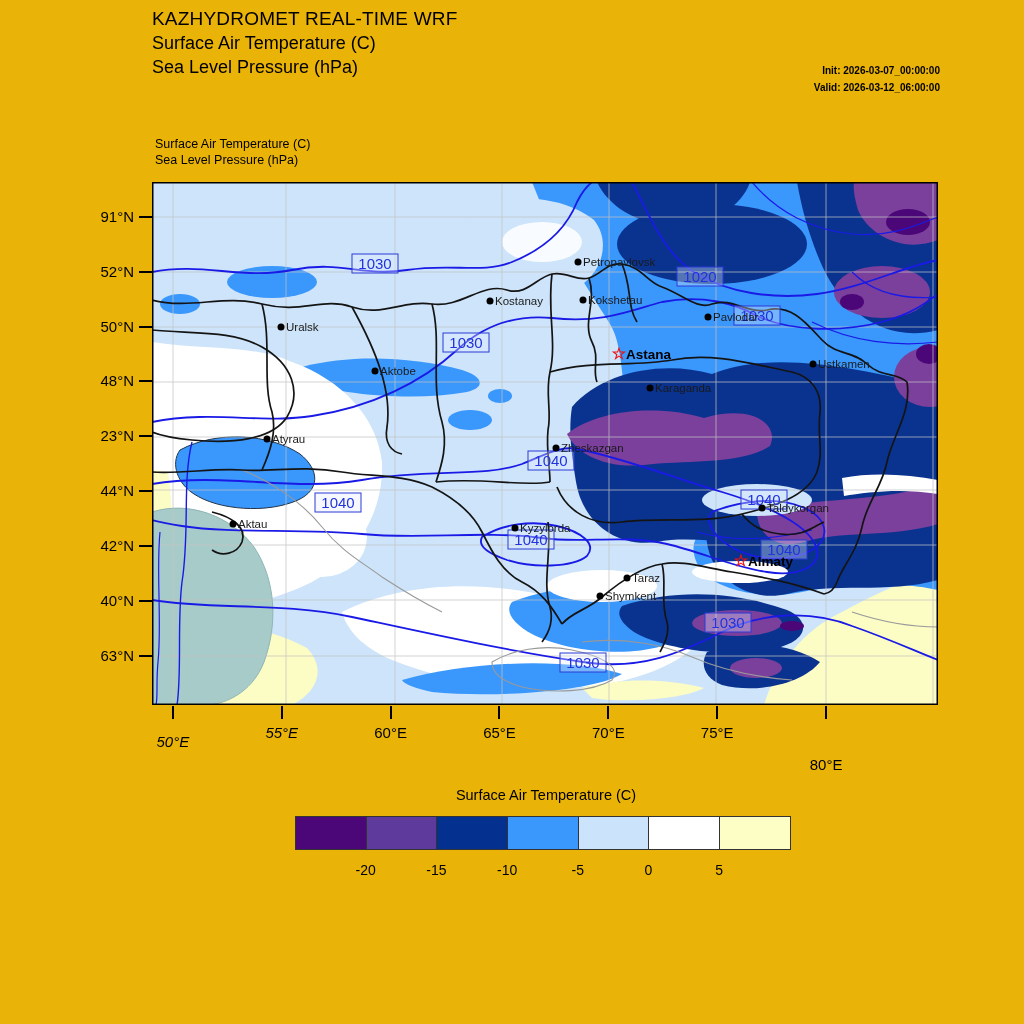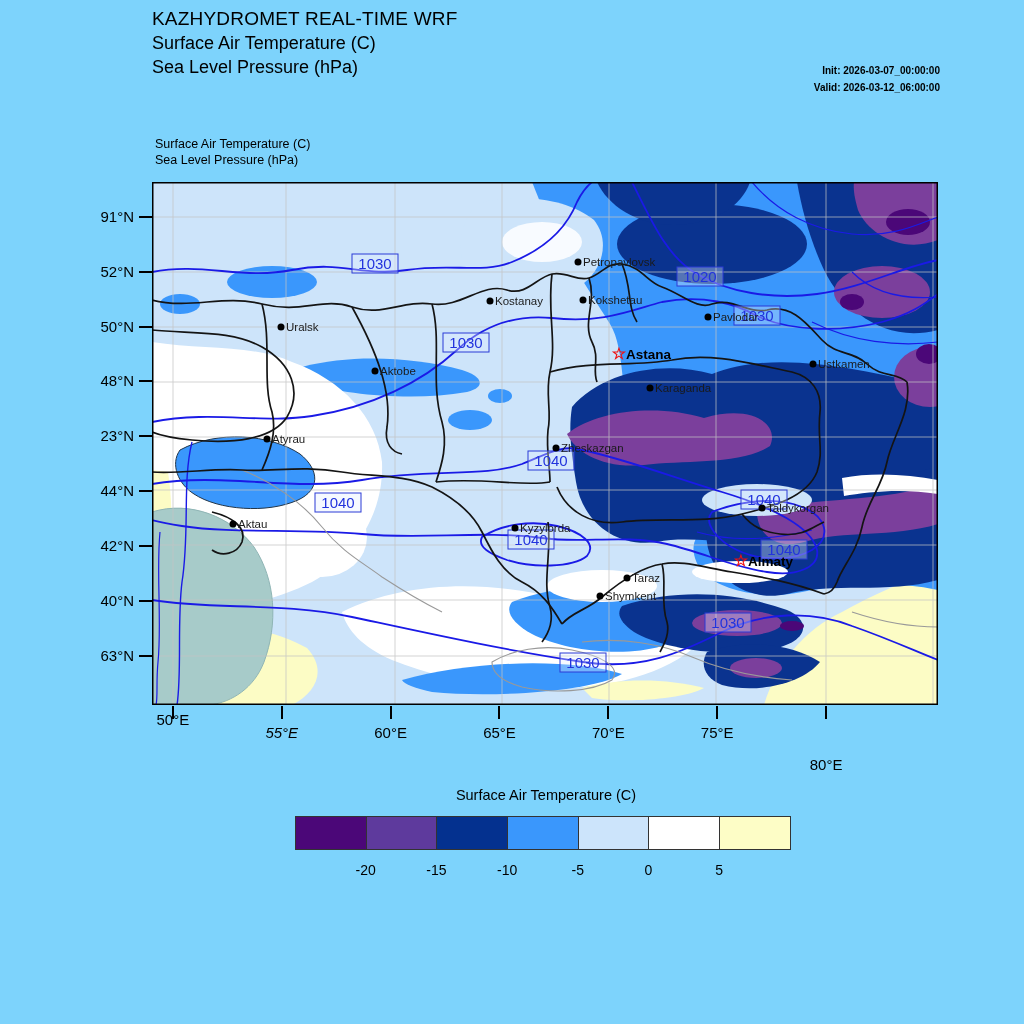--- a/index.html
+++ b/index.html
@@ -1,16 +1,16 @@
 <!DOCTYPE html>
 <html><head>
 <meta charset="utf-8">
 <style>
   html,body{margin:0;padding:0;background:#fff;}
-  #page{position:relative;width:1024px;height:1024px;background:#7dd3fc;overflow:hidden;
+  #page{position:relative;width:1024px;height:1024px;background:#eab308;overflow:hidden;
         font-family:"Liberation Sans", sans-serif;color:#000;}
   .title-line1{position:absolute;left:152px;top:8px;font-size:19px;font-weight:400;letter-spacing:.2px;}
   .title-line2{position:absolute;left:152px;top:33px;font-size:18px;}
   .title-line3{position:absolute;left:152px;top:57px;font-size:18px;}
   .initvalid{position:absolute;right:84px;top:62px;text-align:right;font-size:10px;font-weight:700;line-height:17px;}
   .map-caption{position:absolute;left:155px;top:136px;font-size:12.5px;line-height:16px;}
   #plot-frame{position:absolute;left:152px;top:182px;width:786px;height:523px;}
   #map-svg{position:absolute;left:0;top:0;}
   .ytick-label{position:absolute;width:52px;text-align:right;font-size:15px;}
   .ytick-mark{position:absolute;width:13px;height:2px;background:#000;}
@@ -295,21 +295,21 @@
       <div class="ytick-label" style="left: 82px; top: 427.366px;">23°N</div>
       <div class="ytick-mark" style="left: 139px; top: 490.245px;"></div>
       <div class="ytick-label" style="left: 82px; top: 482.245px;">44°N</div>
       <div class="ytick-mark" style="left: 139px; top: 545.124px;"></div>
       <div class="ytick-label" style="left: 82px; top: 537.124px;">42°N</div>
       <div class="ytick-mark" style="left: 139px; top: 600.004px;"></div>
       <div class="ytick-label" style="left: 82px; top: 592.004px;">40°N</div>
       <div class="ytick-mark" style="left: 139px; top: 654.883px;"></div>
       <div class="ytick-label" style="left: 82px; top: 646.883px;">63°N</div>
       <div class="xtick-mark" style="left: 171.902px; top: 706px;"></div>
-      <div class="xtick-label" style="left: 140.902px; top: 711px;">50°E</div>
+      <div class="xtick-label" style="left: 140.902px; top: 733px; font-style: italic;">50°E</div>
       <div class="xtick-mark" style="left: 280.766px; top: 706px;"></div>
       <div class="xtick-label" style="left: 249.766px; top: 724px; font-style: italic;">55°E</div>
       <div class="xtick-mark" style="left: 389.63px; top: 706px;"></div>
       <div class="xtick-label" style="left: 358.63px; top: 724px;">60°E</div>
       <div class="xtick-mark" style="left: 498.495px; top: 706px;"></div>
       <div class="xtick-label" style="left: 467.495px; top: 724px;">65°E</div>
       <div class="xtick-mark" style="left: 607.359px; top: 706px;"></div>
       <div class="xtick-label" style="left: 576.359px; top: 724px;">70°E</div>
       <div class="xtick-mark" style="left: 716.223px; top: 706px;"></div>
       <div class="xtick-label" style="left: 685.223px; top: 724px;">75°E</div>

